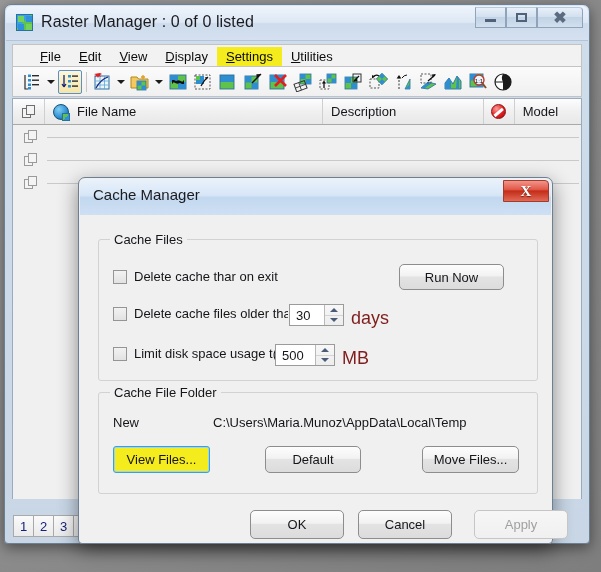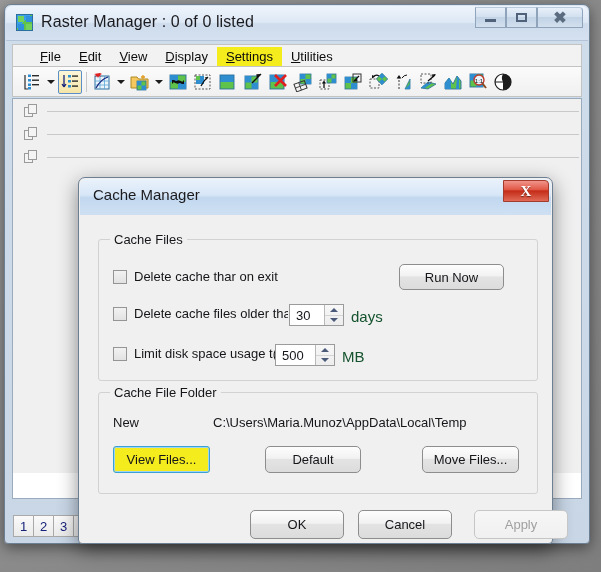--- a/index.html
+++ b/index.html
@@ -381,22 +381,22 @@
   }
   .spin .spin-dn::after {
     content:""; width:0;height:0;
     border-left:4px solid transparent; border-right:4px solid transparent;
     border-top:4px solid #4a5a78;
   }
   .spin .spin-dn { border-top: 1px solid #d4d4d4; }
 
   .unit-label {
     position: absolute;
-    font-size: 15px;
-    color: #14532d;
+    font-size: 18px;
+    color: #7f1d1d;
   }
 
   .btn {
     position: absolute;
     border: 1px solid #8d8d8d;
     border-radius: 5px;
     background: linear-gradient(to bottom, #fdfdfd 0%, #f2f2f2 45%, #e3e3e3 50%, #dcdcdc 100%);
     font-size: 13px;
     color: #16161a;
     display: flex; align-items: center; justify-content: center;
@@ -646,20 +646,38 @@
         <circle cx="10" cy="10" r="8" fill="#ffffff" stroke="#1c1c1c" stroke-width="1.2"></circle>
         <path d="M10 2 A8 8 0 0 1 10 18 Z" fill="#1c1c1c"></path>
         <path d="M2 10 H18" stroke="#1c1c1c" stroke-width="1"></path>
         <path d="M10 2 A8 8 0 0 0 10 10 Z" fill="#1c1c1c"></path>
       </svg>
     </div>
 
   </div>
 
   <div class="rm-listwrap">
+    <div class="rm-listhdr">
+      <div class="hdr-cell hdr-c0">
+        <span class="stackicon dark"></span>
+      </div>
+      <div class="hdr-cell hdr-c1">
+        <span class="globe-icon"></span>
+        <span style="margin-left:8px">File Name</span>
+      </div>
+      <div class="hdr-cell hdr-c2">
+        <span>Description</span>
+      </div>
+      <div class="hdr-cell hdr-c3">
+        <span class="noentry-icon"></span>
+      </div>
+      <div class="hdr-cell hdr-c4">
+        <span>Model</span>
+      </div>
+    </div>
     <div class="rm-rows">
       <div class="rm-row">
         <div class="rowicon">
             <span class="stackicon"></span>
           </div>
         <div class="rowline"></div>
       </div>
       <div class="rm-row">
         <div class="rowicon">
             <span class="stackicon"></span>

